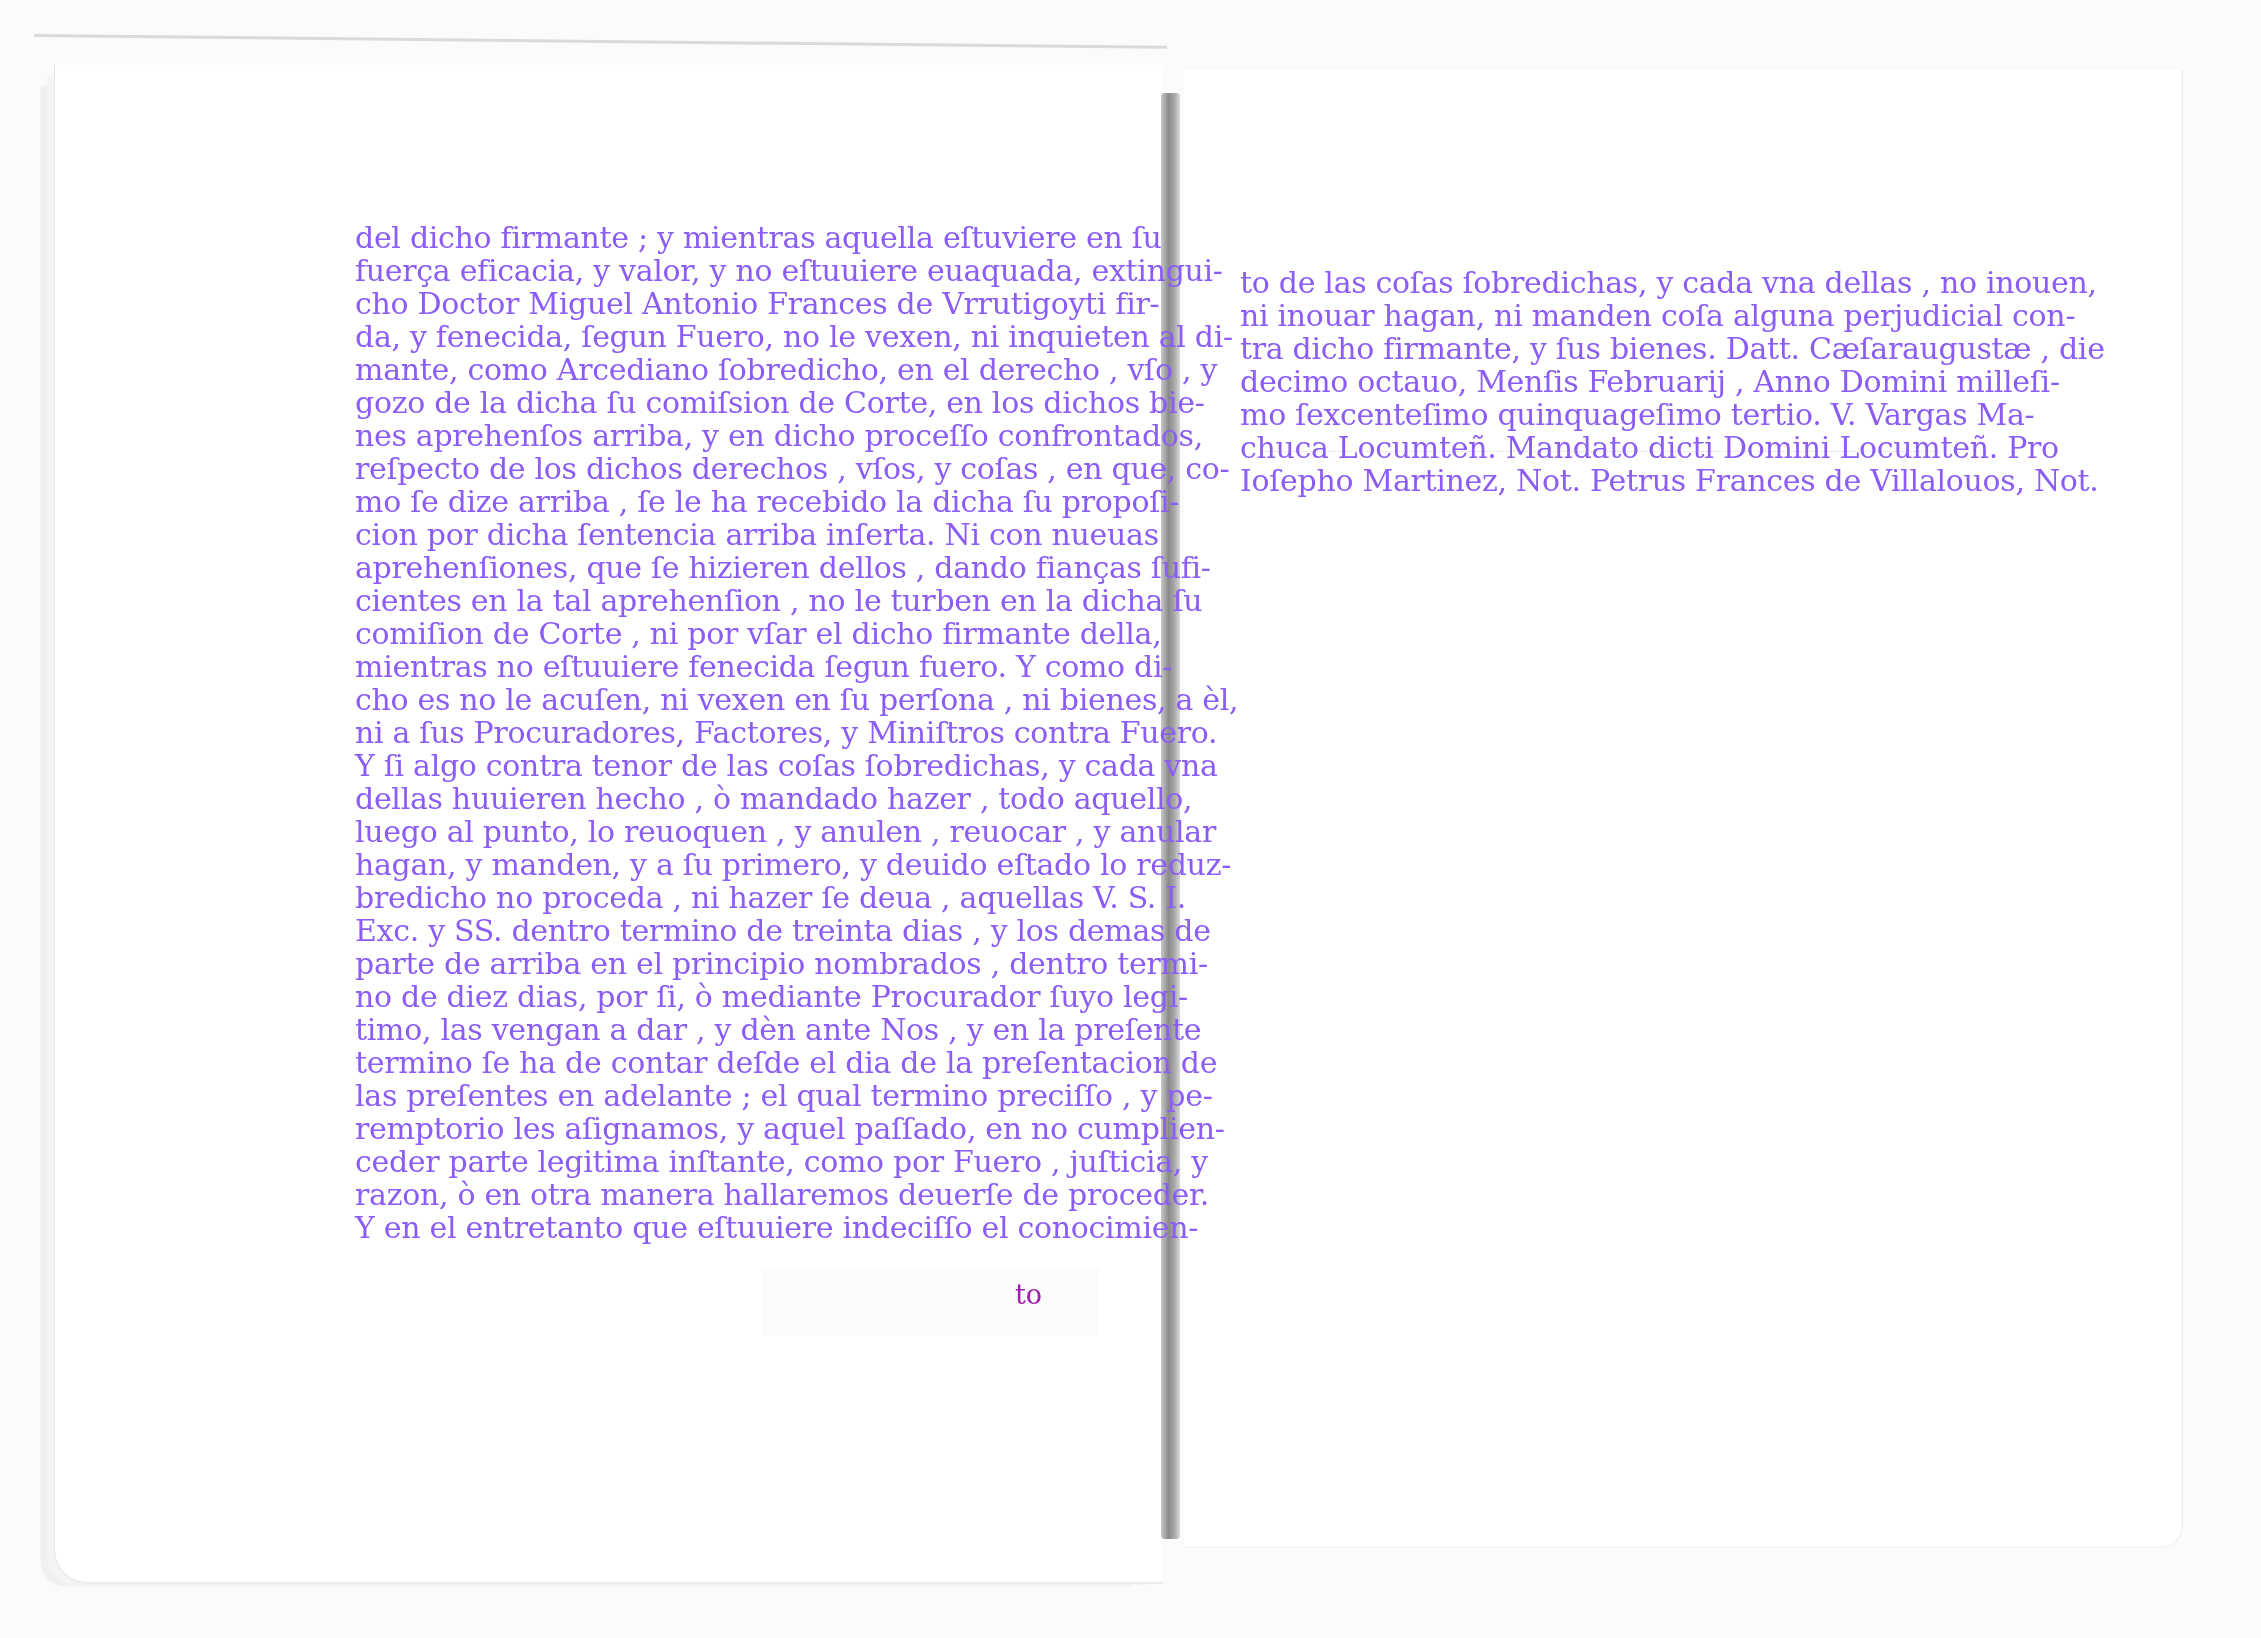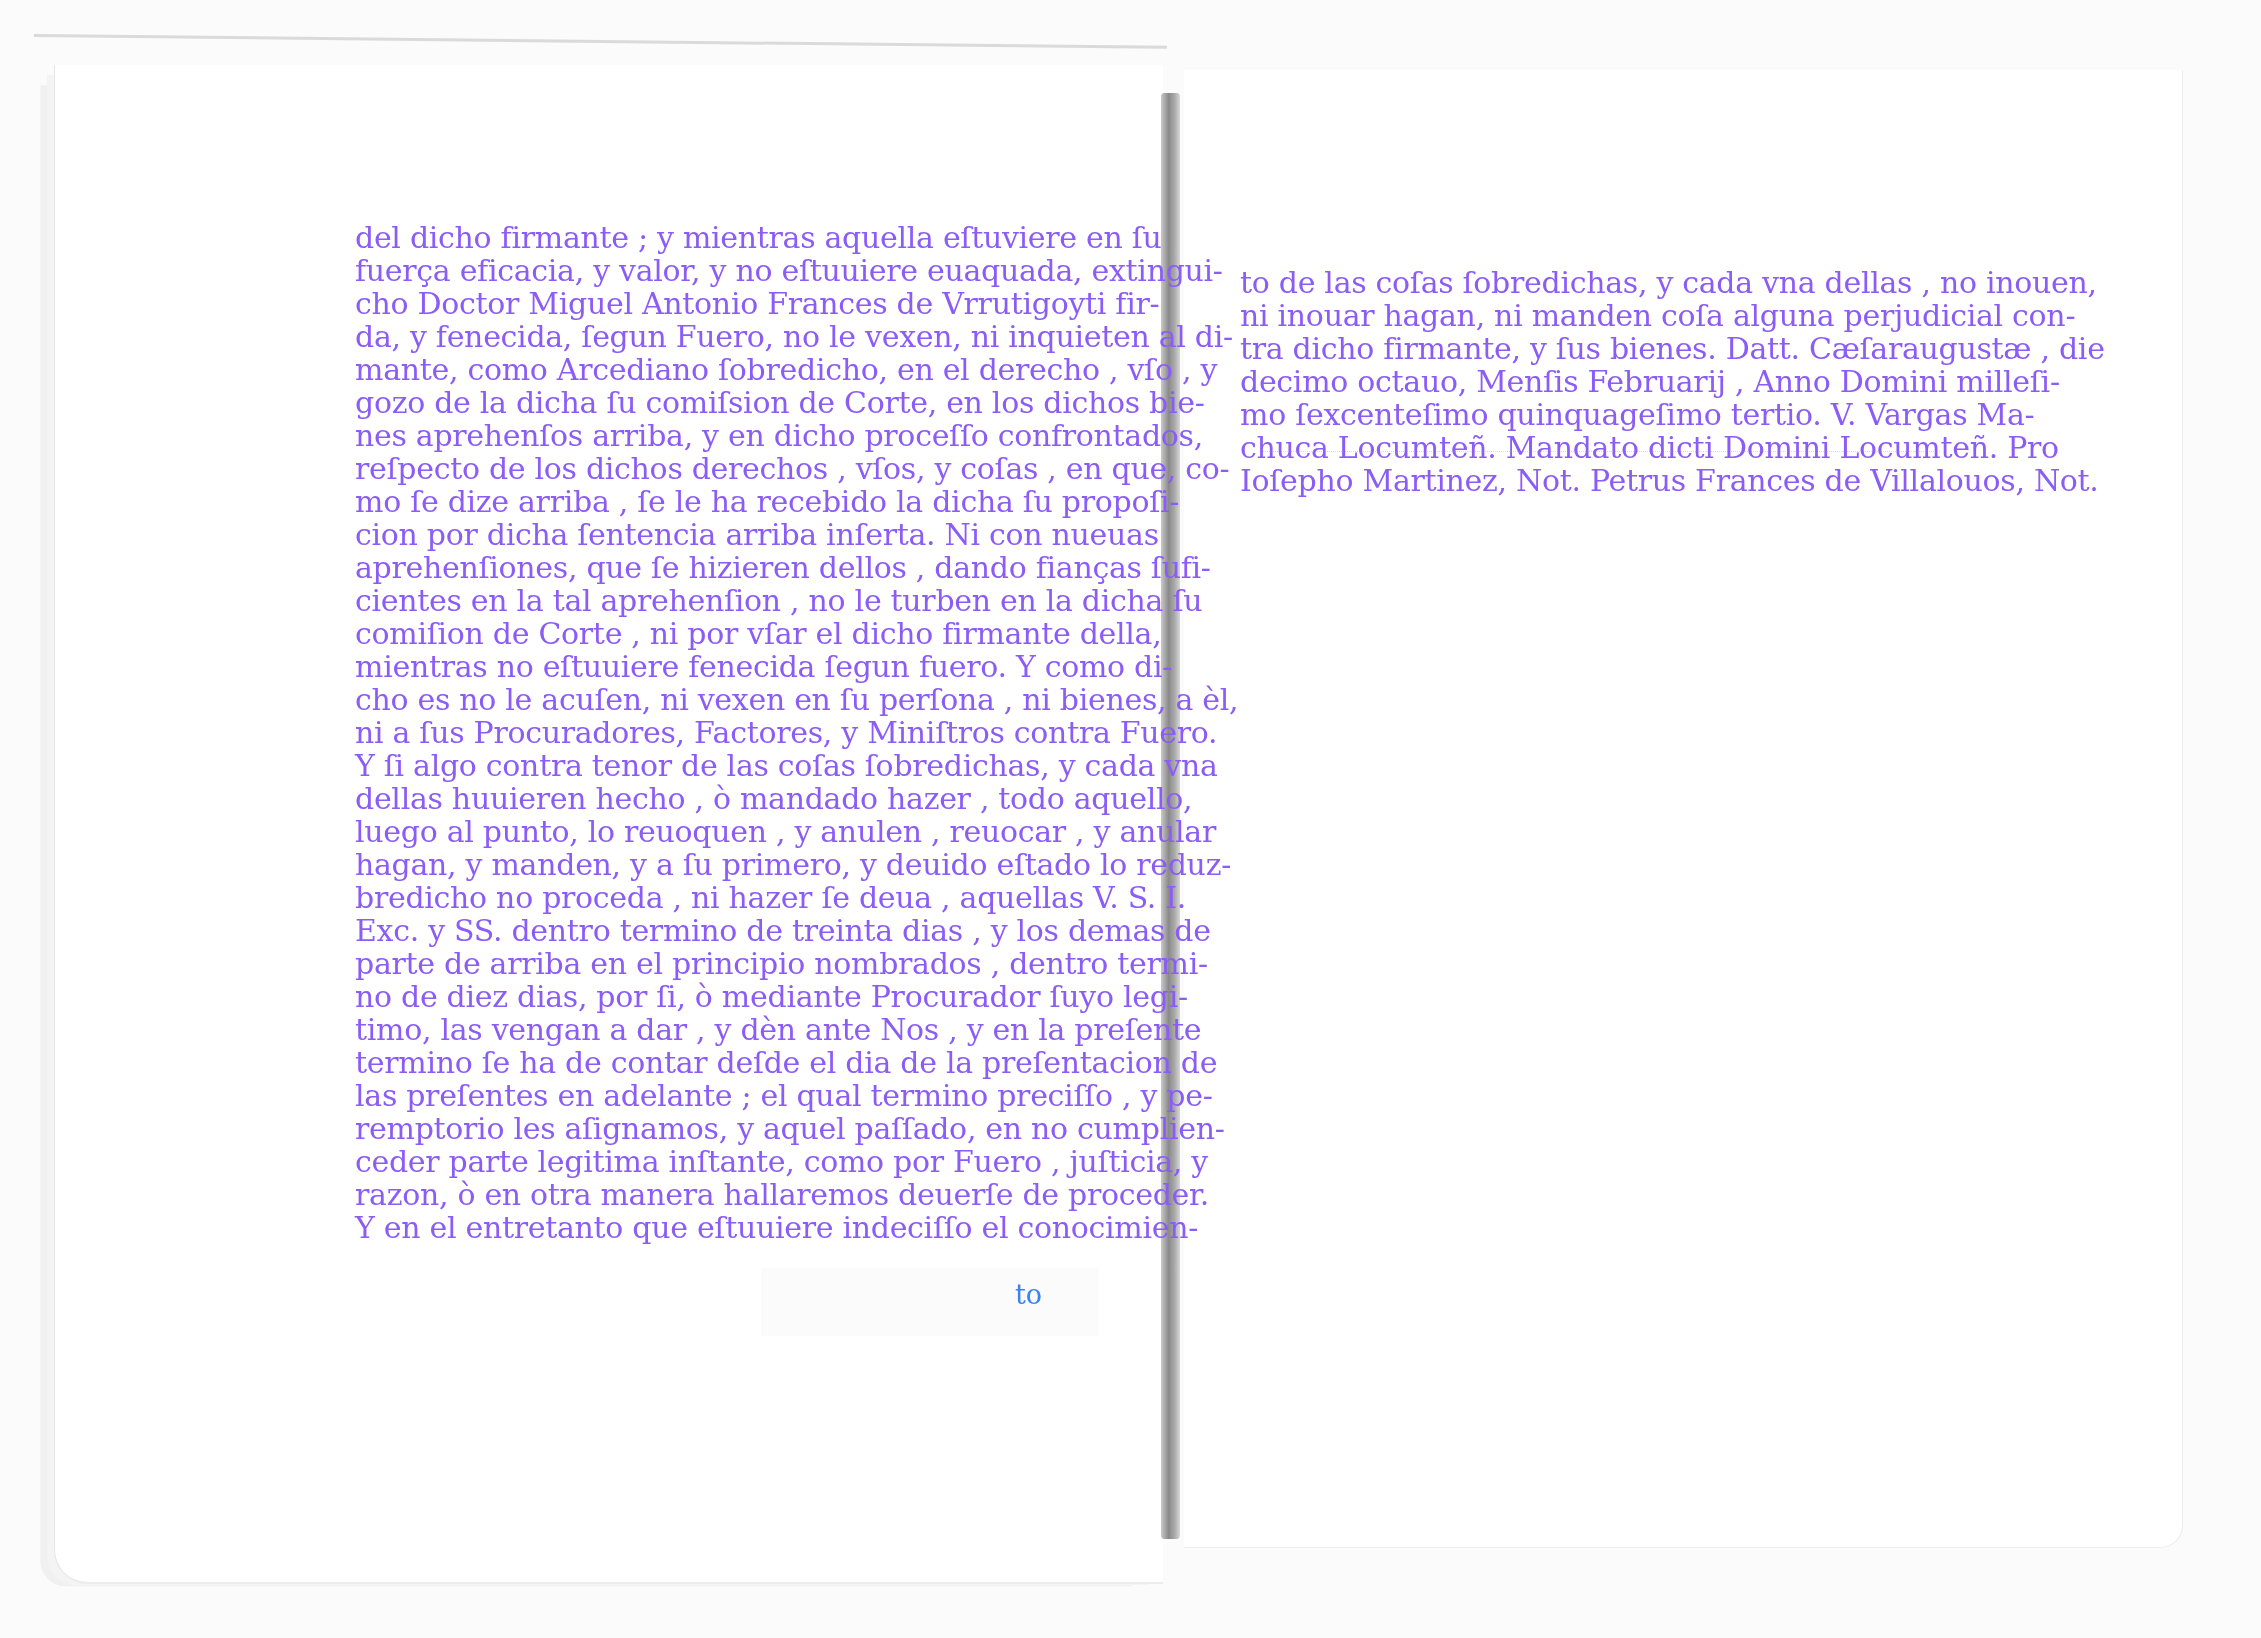--- a/index.html
+++ b/index.html
@@ -46,21 +46,21 @@
   .right-text {
     left:1240px; top:226px; width:702px;
     text-align:justify;
     margin-top:40px;
   }
   .line {
     display:block; white-space:nowrap; text-align-last:justify; text-align:justify;
   }
   .catchword {
     position:absolute; left:1015px; top:1279px;
-    font-size:27px; color:#3b82f6;
+    font-size:27px; color:#a21caf;
   }
   .bleed {
     position:absolute; left:761px; top:1268px; width:338px; height:68px;
     background:rgba(200,200,200,0.08);
   }
   .right-rule {
     position:absolute; left:1263px; top:451px; width:677px; height:1.1px;
     border-top:1.1px dotted rgba(150,150,150,0.35);
   }
 </style>

